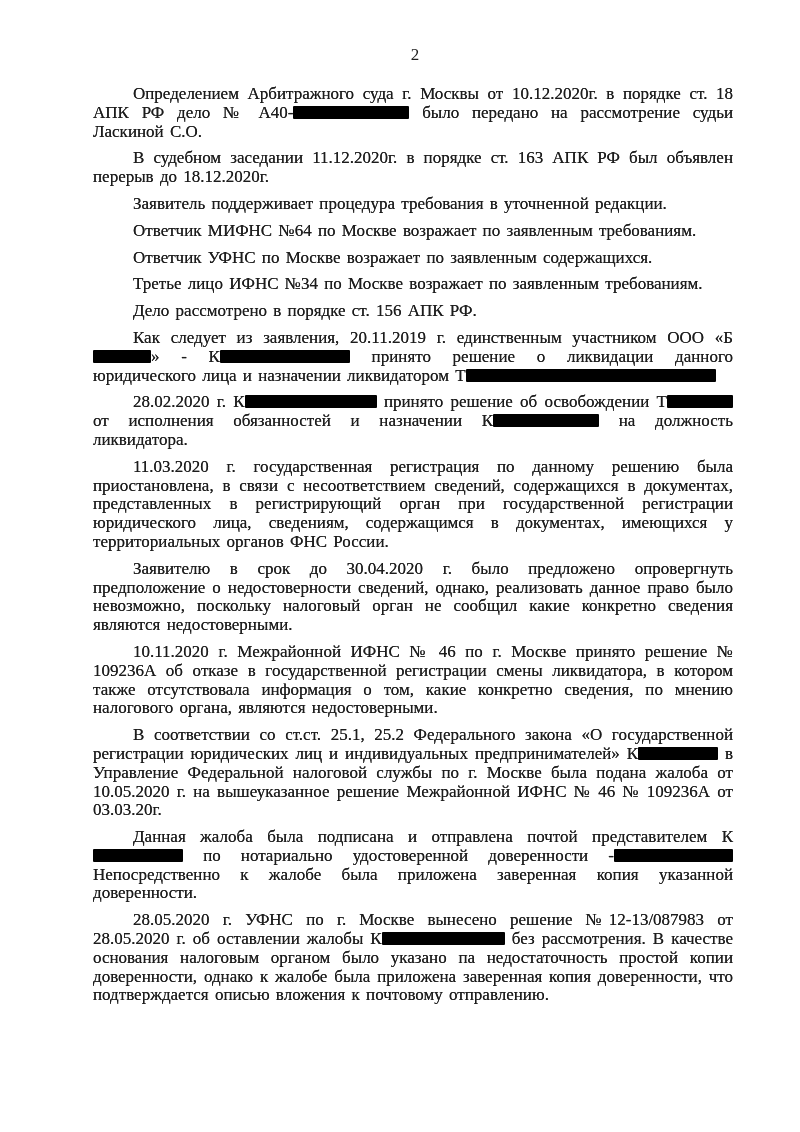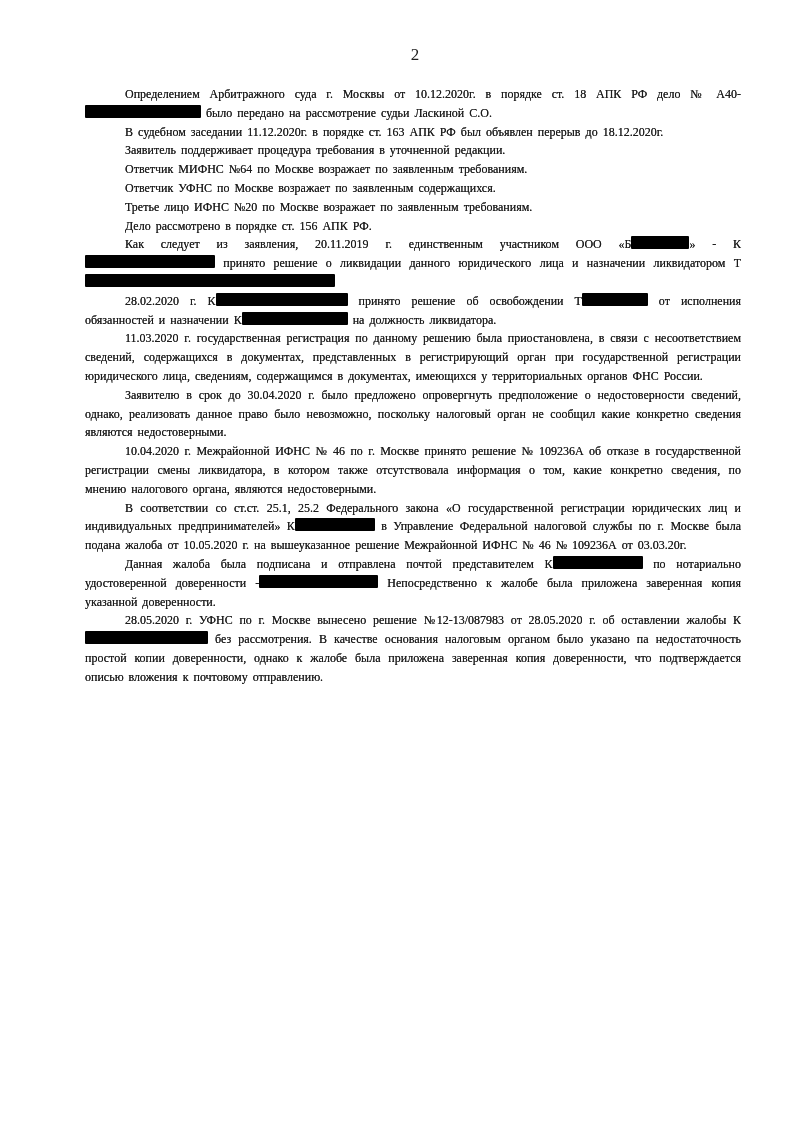--- a/index.html
+++ b/index.html
@@ -15,22 +15,22 @@
     overflow: hidden;
   }
   .page-number {
     text-align: center;
     font-size: 17px;
     line-height: 17px;
     margin-bottom: 22px;
   }
   .doc-body { width: 656px; }
   .para {
-    margin: 0;
-    font-size: 12px;
+    margin: 8px;
+    font-size: 17px;
     line-height: 18.8px;
     text-align: justify;
     text-indent: 40px;
     word-spacing: 2px;
     text-shadow: 0 0 0.5px #333;
   }
   .redaction {
     display: inline-block;
     height: 13px;
     background: #000;
@@ -42,24 +42,24 @@
 <body>
 
 <div class="page" style="background: rgb(255, 255, 255); color: rgb(29, 29, 29);">
   <div class="page-number">2</div>
   <div class="doc-body">
       <p class="para">Определением Арбитражного суда г. Москвы от 10.12.2020г. в порядке ст. 18 АПК РФ дело № А40-<span class="redaction" style="width: 116px; background: rgb(0, 0, 0);"></span> было передано на рассмотрение судьи Ласкиной С.О.</p>
       <p class="para">В судебном заседании 11.12.2020г. в порядке ст. 163 АПК РФ был объявлен перерыв до 18.12.2020г.</p>
       <p class="para">Заявитель поддерживает процедура требования в уточненной редакции.</p>
       <p class="para">Ответчик МИФНС №64 по Москве возражает по заявленным требованиям.</p>
       <p class="para">Ответчик УФНС по Москве возражает по заявленным содержащихся.</p>
-      <p class="para">Третье лицо ИФНС №20 по Москве возражает по заявленным требованиям.</p>
+      <p class="para">Третье лицо ИФНС №34 по Москве возражает по заявленным требованиям.</p>
       <p class="para">Дело рассмотрено в порядке ст. 156 АПК РФ.</p>
       <p class="para">Как следует из заявления, 20.11.2019 г. единственным участником ООО «Б<span class="redaction" style="width: 58px; background: rgb(0, 0, 0);"></span>» - К<span class="redaction" style="width: 130px; background: rgb(0, 0, 0);"></span> принято решение о ликвидации данного юридического лица и назначении ликвидатором Т<span class="redaction" style="width: 250px; background: rgb(0, 0, 0);"></span></p>
       <p class="para">28.02.2020 г. К<span class="redaction" style="width: 132px; background: rgb(0, 0, 0);"></span> принято решение об освобождении Т<span class="redaction" style="width: 66px; background: rgb(0, 0, 0);"></span> от исполнения обязанностей и назначении К<span class="redaction" style="width: 106px; background: rgb(0, 0, 0);"></span> на должность ликвидатора.</p>
       <p class="para">11.03.2020 г. государственная регистрация по данному решению была приостановлена, в связи с несоответствием сведений, содержащихся в документах, представленных в регистрирующий орган при государственной регистрации юридического лица, сведениям, содержащимся в документах, имеющихся у территориальных органов ФНС России.</p>
       <p class="para">Заявителю в срок до 30.04.2020 г. было предложено опровергнуть предположение о недостоверности сведений, однако, реализовать данное право было невозможно, поскольку налоговый орган не сообщил какие конкретно сведения являются недостоверными.</p>
-      <p class="para">10.04.2020 г. Межрайонной ИФНС № 46 по г. Москве принято решение № 109236А об отказе в государственной регистрации смены ликвидатора, в котором также отсутствовала информация о том, какие конкретно сведения, по мнению налогового органа, являются недостоверными.</p>
+      <p class="para">10.11.2020 г. Межрайонной ИФНС № 46 по г. Москве принято решение № 109236А об отказе в государственной регистрации смены ликвидатора, в котором также отсутствовала информация о том, какие конкретно сведения, по мнению налогового органа, являются недостоверными.</p>
       <p class="para">В соответствии со ст.ст. 25.1, 25.2 Федерального закона «О государственной регистрации юридических лиц и индивидуальных предпринимателей» К<span class="redaction" style="width: 80px; background: rgb(0, 0, 0);"></span> в Управление Федеральной налоговой службы по г. Москве была подана жалоба от 10.05.2020 г. на вышеуказанное решение Межрайонной ИФНС № 46 № 109236А от 03.03.20г.</p>
       <p class="para">Данная жалоба была подписана и отправлена почтой представителем К<span class="redaction" style="width: 90px; background: rgb(0, 0, 0);"></span> по нотариально удостоверенной доверенности -<span class="redaction" style="width: 119px; background: rgb(0, 0, 0);"></span> Непосредственно к жалобе была приложена заверенная копия указанной доверенности.</p>
       <p class="para">28.05.2020 г. УФНС по г. Москве вынесено решение №12-13/087983 от 28.05.2020 г. об оставлении жалобы К<span class="redaction" style="width: 123px; background: rgb(0, 0, 0);"></span> без рассмотрения. В качестве основания налоговым органом было указано па недостаточность простой копии доверенности, однако к жалобе была приложена заверенная копия доверенности, что подтверждается описью вложения к почтовому отправлению.</p>
     </div>
 </div>
 
 </body></html>

